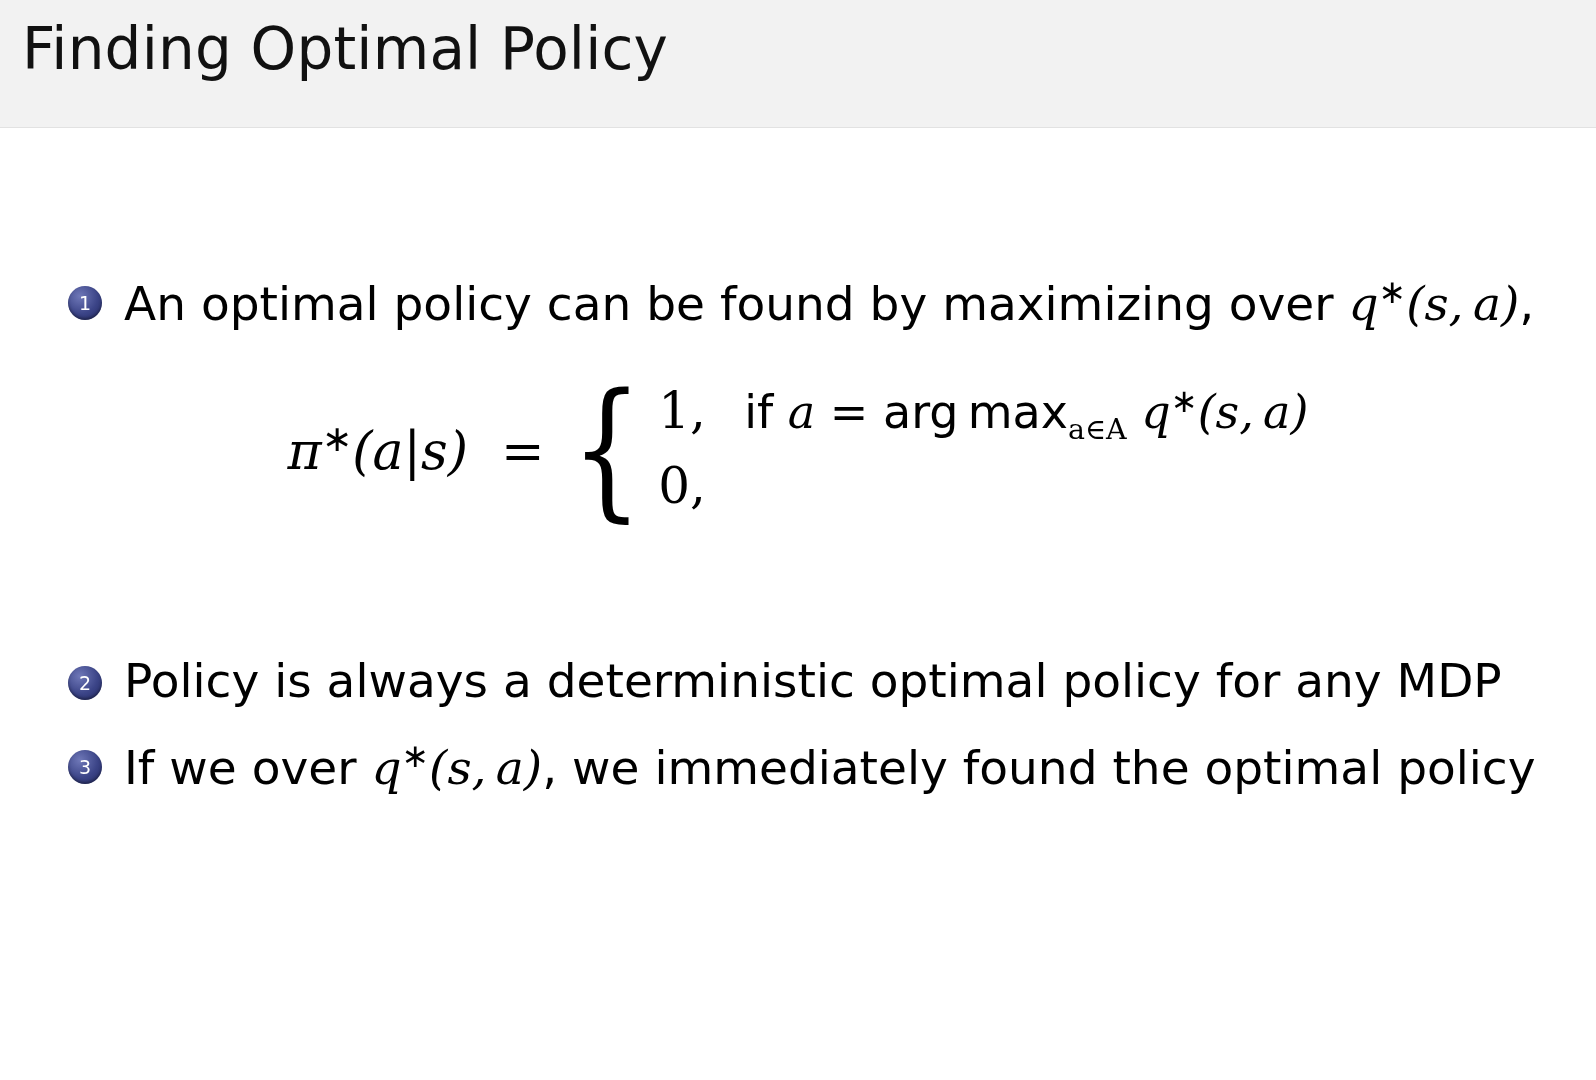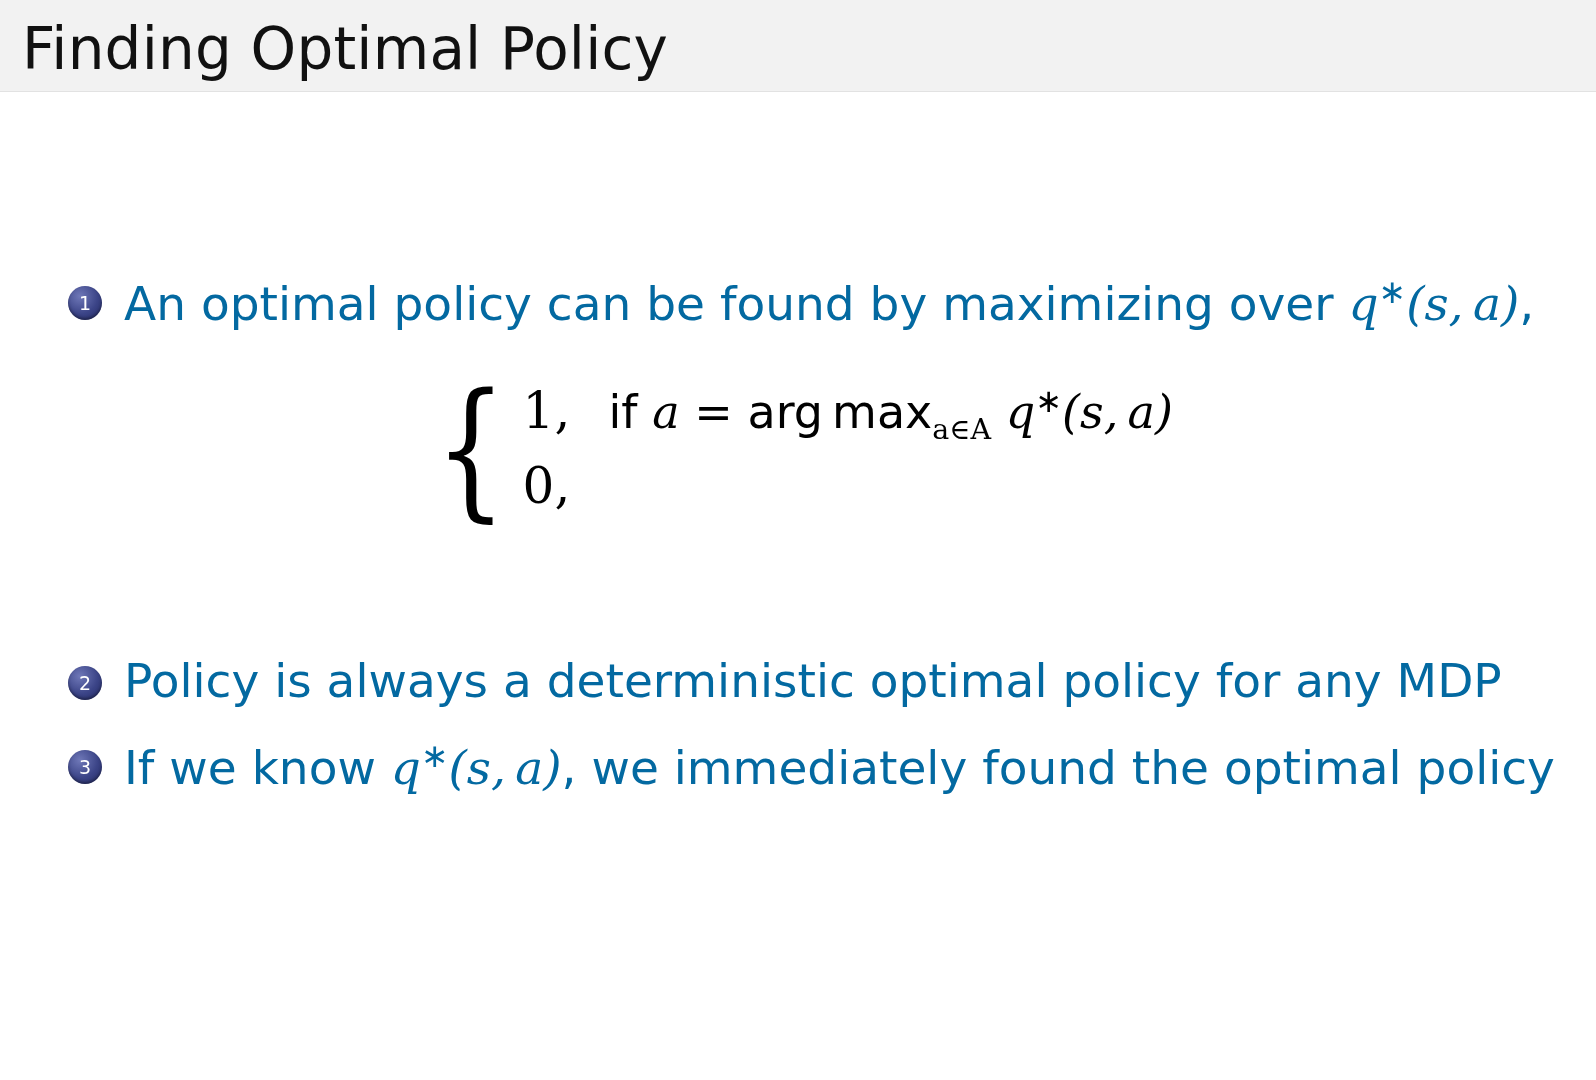--- a/index.html
+++ b/index.html
@@ -18,21 +18,21 @@
     position: relative;
     width: 1596px;
     height: 1080px;
     background: #ffffff;
   }
   .title-bar {
     position: absolute;
     left: 0;
     top: 0;
     width: 1596px;
-    height: 92px;
+    height: 128px;
     background: #f2f2f2;
     border-bottom: 1px solid #e2e2e2;
     box-sizing: border-box;
   }
   .title-text {
     position: absolute;
     left: 22px;
     top: 18px;
     font-size: 58px;
     line-height: 1.1;
@@ -64,21 +64,21 @@
     line-height: 34px;
     text-align: center;
     font-family: "DejaVu Sans", sans-serif;
     margin-top: 14px;
     box-shadow: inset 0 -2px 3px rgba(0,0,0,0.35);
   }
   .item-text {
     margin-left: 22px;
     font-size: 47px;
     line-height: 1.22;
-    color: #0369a1;
+    color: #000000;
     font-family: "DejaVu Sans", sans-serif;
     white-space: nowrap;
   }
   #item1 { left: 68px; top: 148px; width: 1500px; }
   #item2 { left: 68px; top: 528px; width: 1500px; }
   #item3 { left: 68px; top: 612px; width: 1500px; }
 
   .math-var {
     font-style: italic;
     font-family: "DejaVu Serif", serif;
@@ -161,20 +161,24 @@
 
     <div class="item" id="item1">
       <div class="bullet">1</div>
       <div class="item-text">
         <span>An optimal policy can be found by maximizing over </span><span class="math-var">q<span class="star">∗</span>(s, a)</span><span>,</span>
       </div>
     </div>
 
     <div class="eqn-block">
       <div class="eqn-inner">
+        <div class="eqn-lhs">
+          <span class="math-var">π<span class="star">∗</span>(a|s)</span>
+          <span>&nbsp;=</span>
+        </div>
         <div class="brace">{</div>
         <div class="cases">
           <div class="case-row">
             <span class="case-num">1,</span>
             <span class="case-cond">
               if <span class="math-var">a</span> = <span class="upright">arg max</span><span class="sub">a∈A</span>&nbsp;<span class="math-var">q<span class="star">∗</span>(s, a)</span>
             </span>
           </div>
           <div class="case-row">
             <span class="case-num">0,</span>
@@ -184,18 +188,18 @@
     </div>
 
     <div class="item" id="item2">
       <div class="bullet">2</div>
       <div class="item-text">Policy is always a deterministic optimal policy for any MDP</div>
     </div>
 
     <div class="item" id="item3">
       <div class="bullet">3</div>
       <div class="item-text">
-        <span>If we know </span><span class="math-var">q<span class="star">∗</span>(s, a)</span><span>, we immediately found the optimal policy</span>
+        <span>If we over </span><span class="math-var">q<span class="star">∗</span>(s, a)</span><span>, we immediately found the optimal policy</span>
       </div>
     </div>
 
   </div>
 </div>
 
 </body></html>

